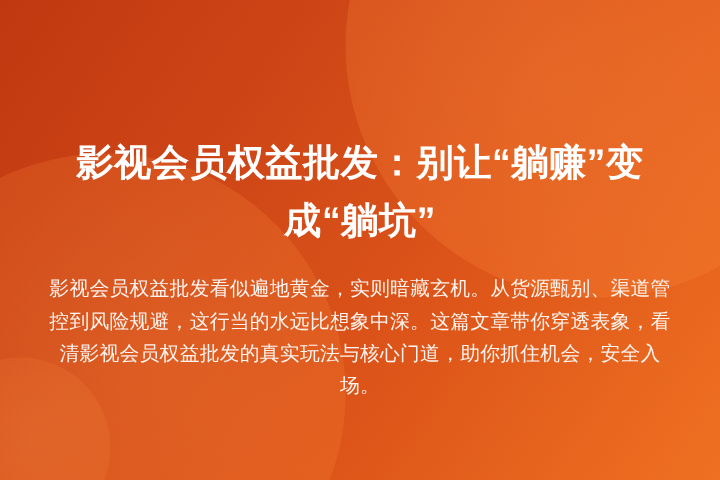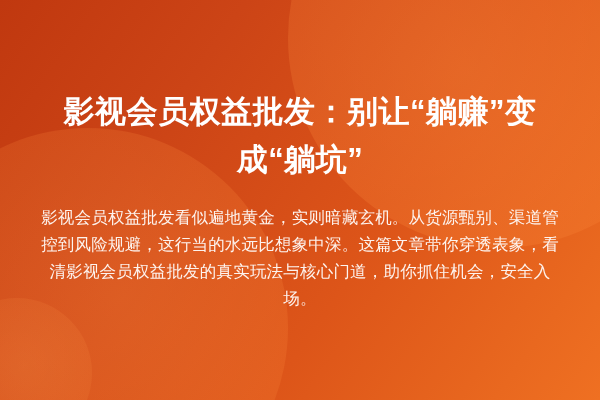--- a/index.html
+++ b/index.html
@@ -63,21 +63,21 @@
   #content {
     position: relative;
     z-index: 2;
     width: 600px;
     height: 400px;
     box-sizing: border-box;
     display: flex;
     flex-direction: column;
     align-items: center;
     justify-content: flex-start;
-    padding-top: 88px;
+    padding-top: 112px;
     border-radius: 18px;
   }
 
   #headline {
     width: 520px;
     margin: 0;
     font-size: 31px;
     line-height: 48px;
     font-weight: bold;
     color: #ffffff;

